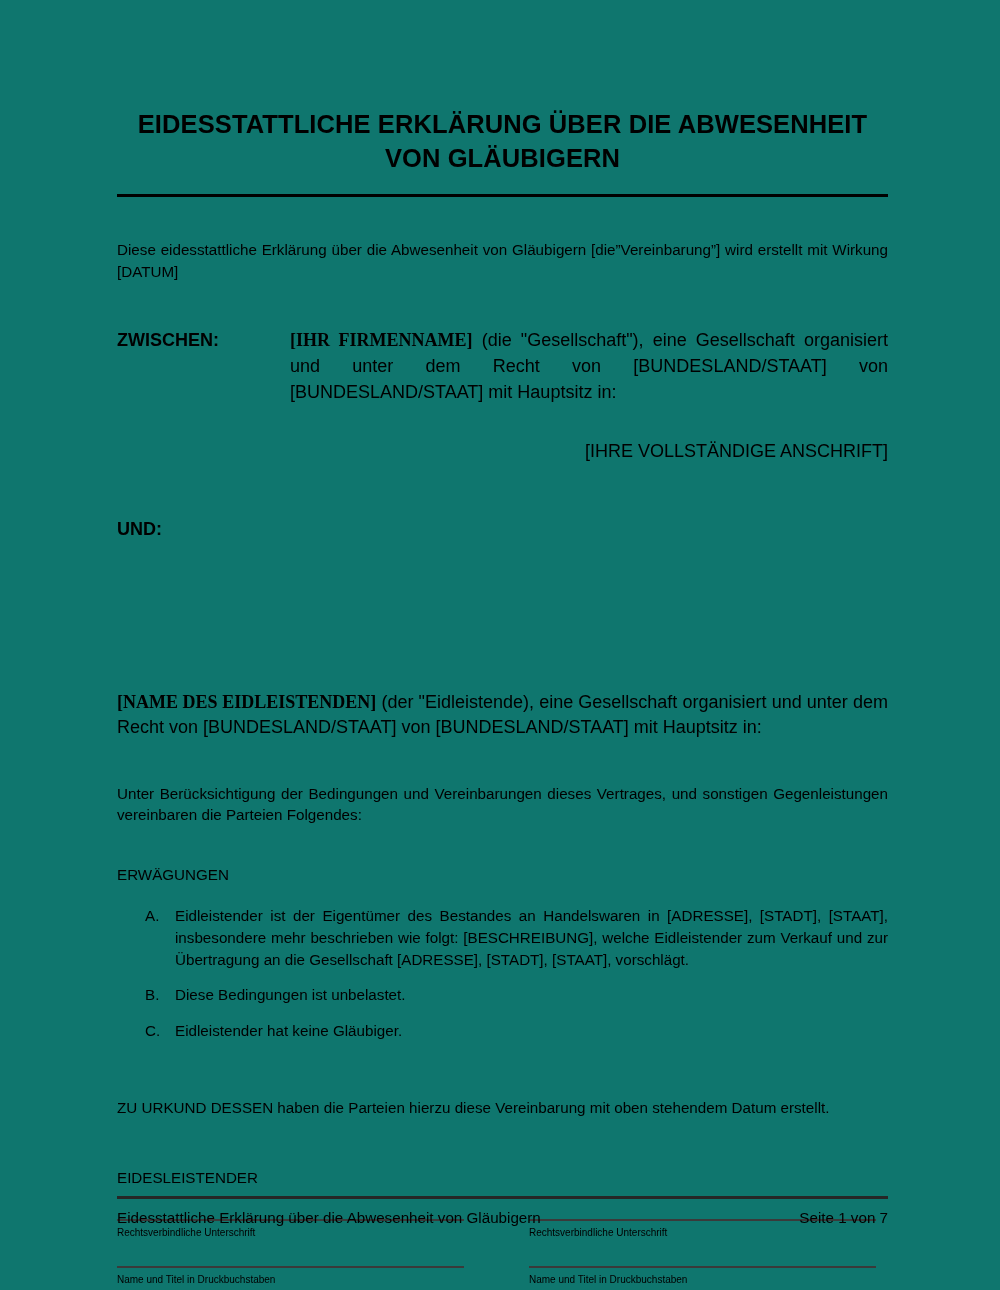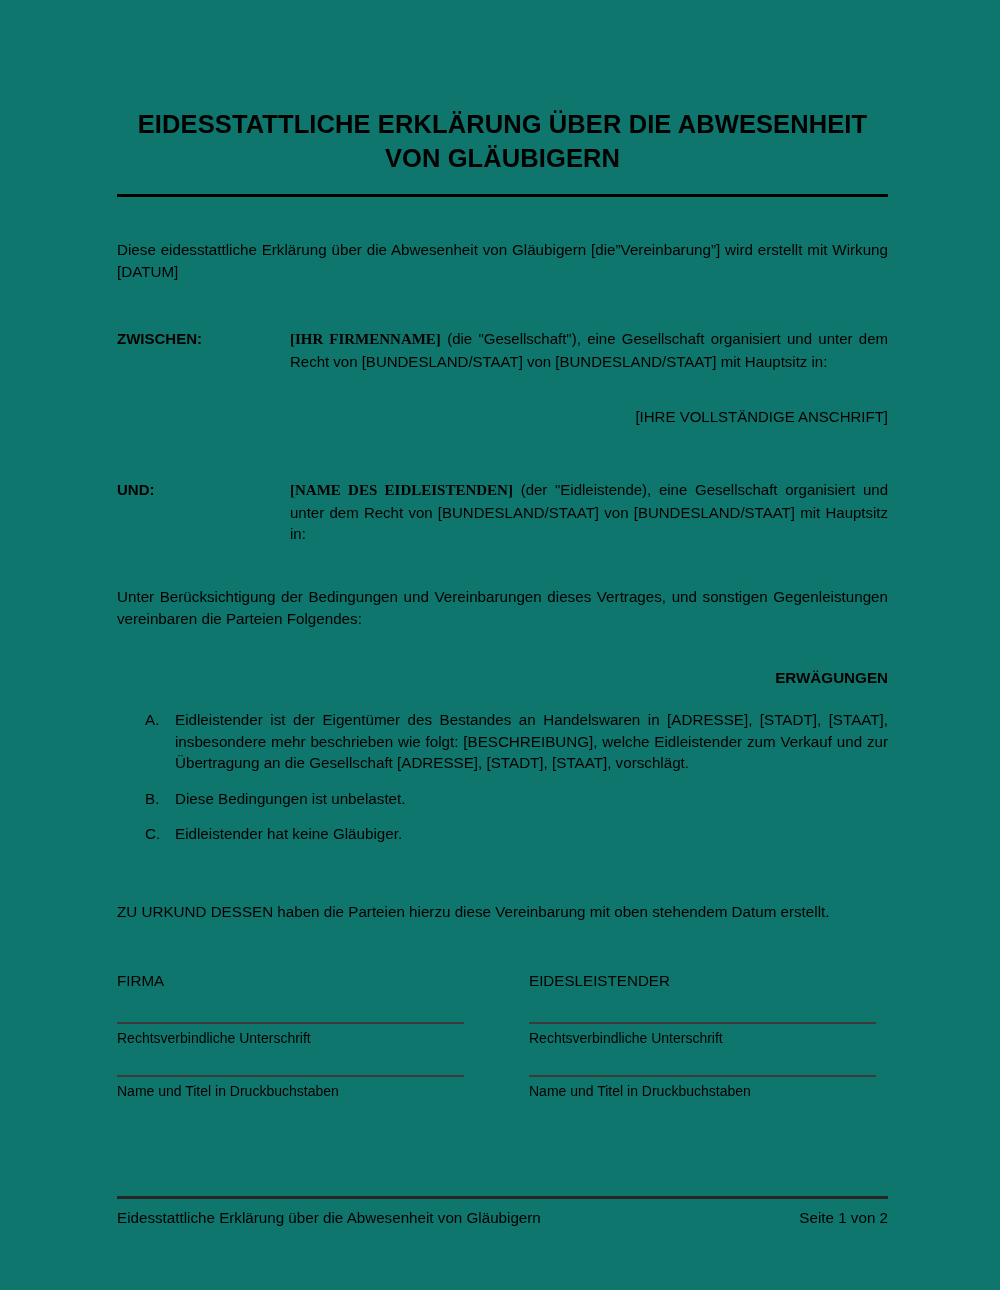--- a/index.html
+++ b/index.html
@@ -57,25 +57,25 @@
     margin-top: 42px;
   }
   .consideration {
     margin-top: 42px;
   }
 
   
   .party {
     display: flex;
     align-items: flex-start;
-    font-size: 15px;
+    font-size: 18px;
     line-height: 1.42;
   }
   .party-between { margin-top: 46px; }
-  .party-and     { margin-top: 52px; }
+  .party-and     { margin-top: 52px; flex-direction: column; }
 
   .party-label {
     flex: 0 0 173px;   
     font-weight: bold;
     white-space: nowrap;
   }
   .party-body {
     flex: 1 1 auto;
     text-align: justify;
   }
@@ -86,23 +86,22 @@
   }
   .party-address.tight {
     margin-top: 22px;
   }
 
   
   .section-heading {
     margin: 0;
     padding-top: 38px;
     font-size: 15.2px;
-    font-weight: bold;
-    line-height: 1.42;
-    text-align: right;
+    font-weight: normal;
+    line-height: 1.42;
   }
 
   
   .recitals {
     margin: 0;
     padding: 0;
     list-style: none;
     margin-top: 20px;
   }
   .recital {
@@ -146,21 +145,21 @@
     flex: 0 0 412px;
   }
   .sig-block:last-child { flex: 1 1 auto; }
   .sig-line {
     width: 347px;      
     border-top: 2px solid #3a3a3a;
     height: 0;
   }
   .sig-caption {
     margin-top: 5px;
-    font-size: 14px;
+    font-size: 10px;
     line-height: 1.42;
   }
 
   
   .footer {
     position: absolute;
     left: 117px;
     top: 1196px;
     width: 771px;
   }
@@ -222,21 +221,20 @@
       </li>
       <li class="recital">
         <span class="marker">C.</span>
         <span>Eidleistender hat keine Gläubiger.</span>
       </li>
     </ol>
 
     <p class="para closing">ZU URKUND DESSEN haben die Parteien hierzu diese Vereinbarung mit oben stehendem Datum erstellt.</p>
 
     <div class="sig-head">
-      <div class="sig-col-head">FIRMA</div>
       <div class="sig-col-head">EIDESLEISTENDER</div>
     </div>
 
     <div class="sig-row">
       <div class="sig-block">
         <div class="sig-line"></div>
         <div class="sig-caption">Rechtsverbindliche Unterschrift</div>
       </div>
       <div class="sig-block">
         <div class="sig-line"></div>
@@ -254,17 +252,17 @@
         <div class="sig-caption">Name und Titel in Druckbuchstaben</div>
       </div>
     </div>
 
   </div>
 
   <div class="footer">
     <div class="footer-rule"></div>
     <div class="footer-row">
       <span>Eidesstattliche Erklärung über die Abwesenheit von Gläubigern</span>
-      <span class="footer-page">Seite 1 von 2</span>
+      <span class="footer-page">Seite 1 von 7</span>
     </div>
   </div>
 
 </div>
 
 </body></html>

